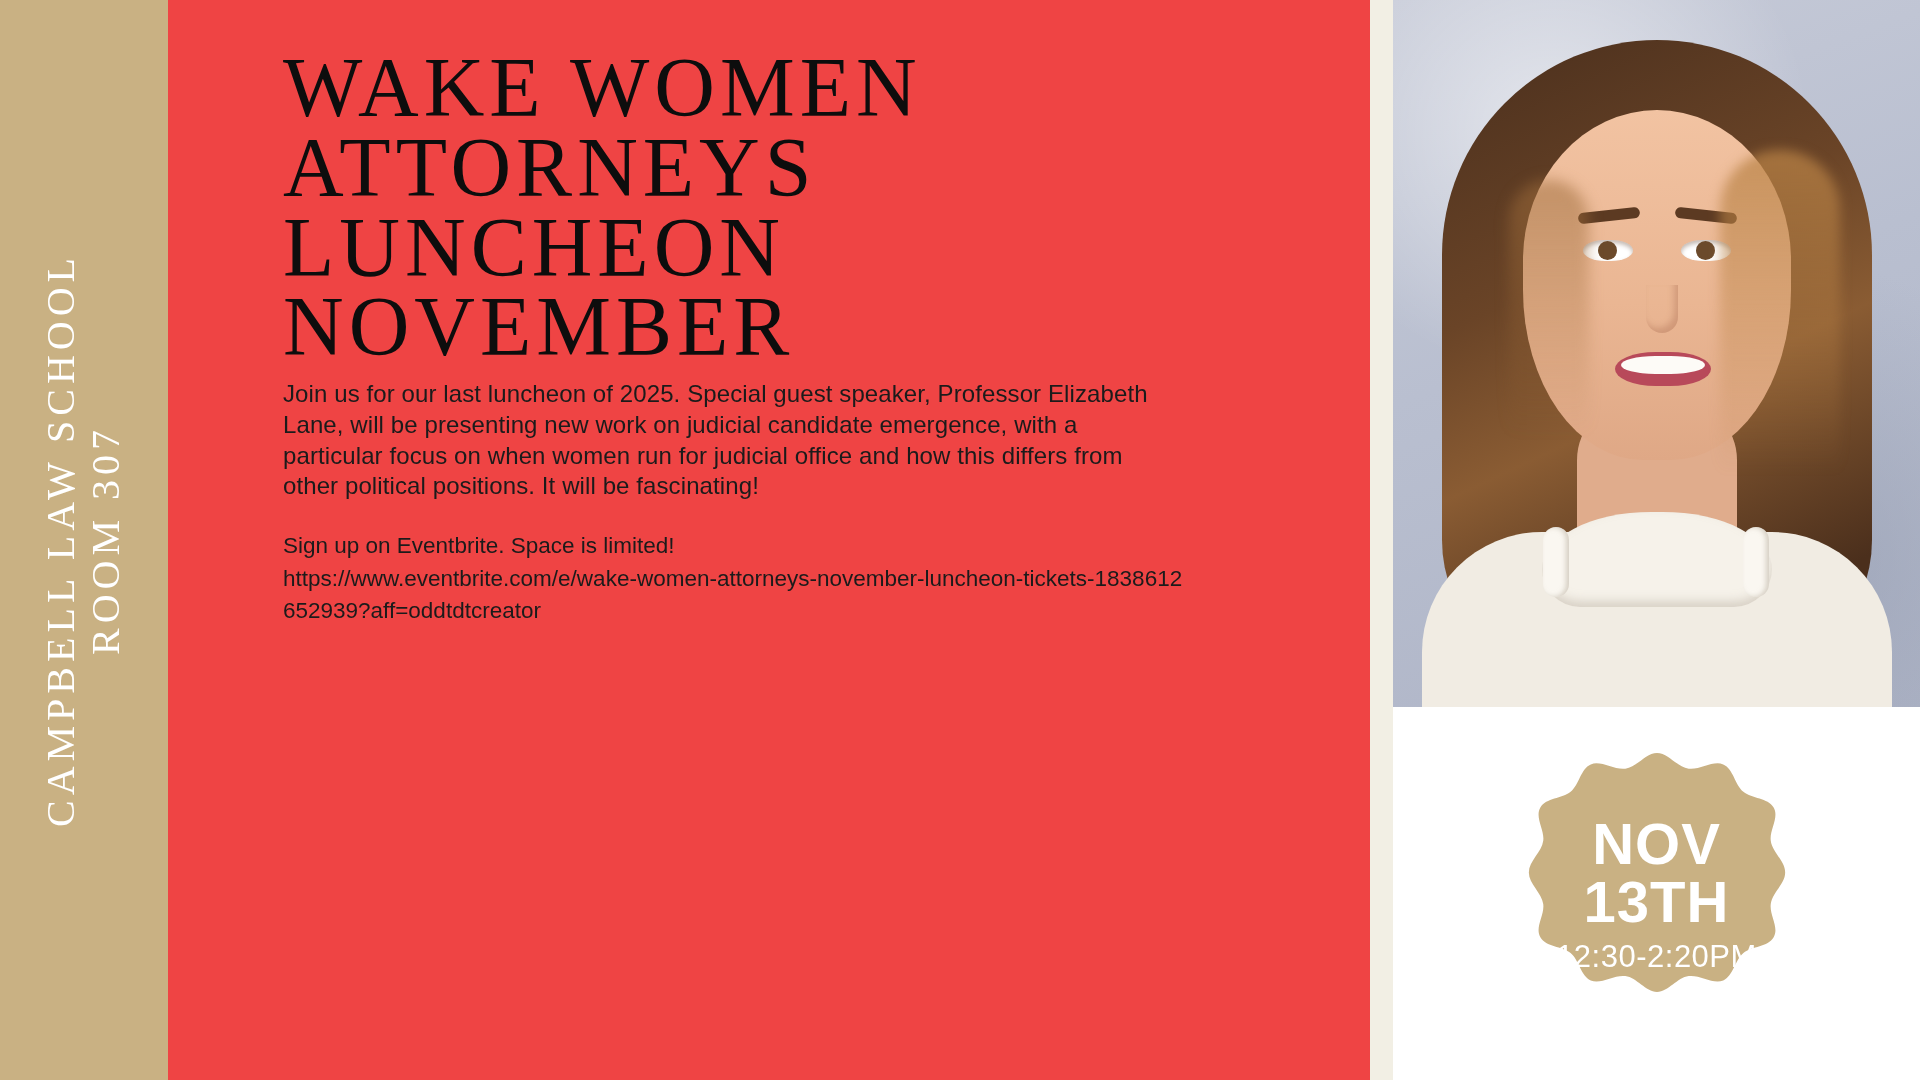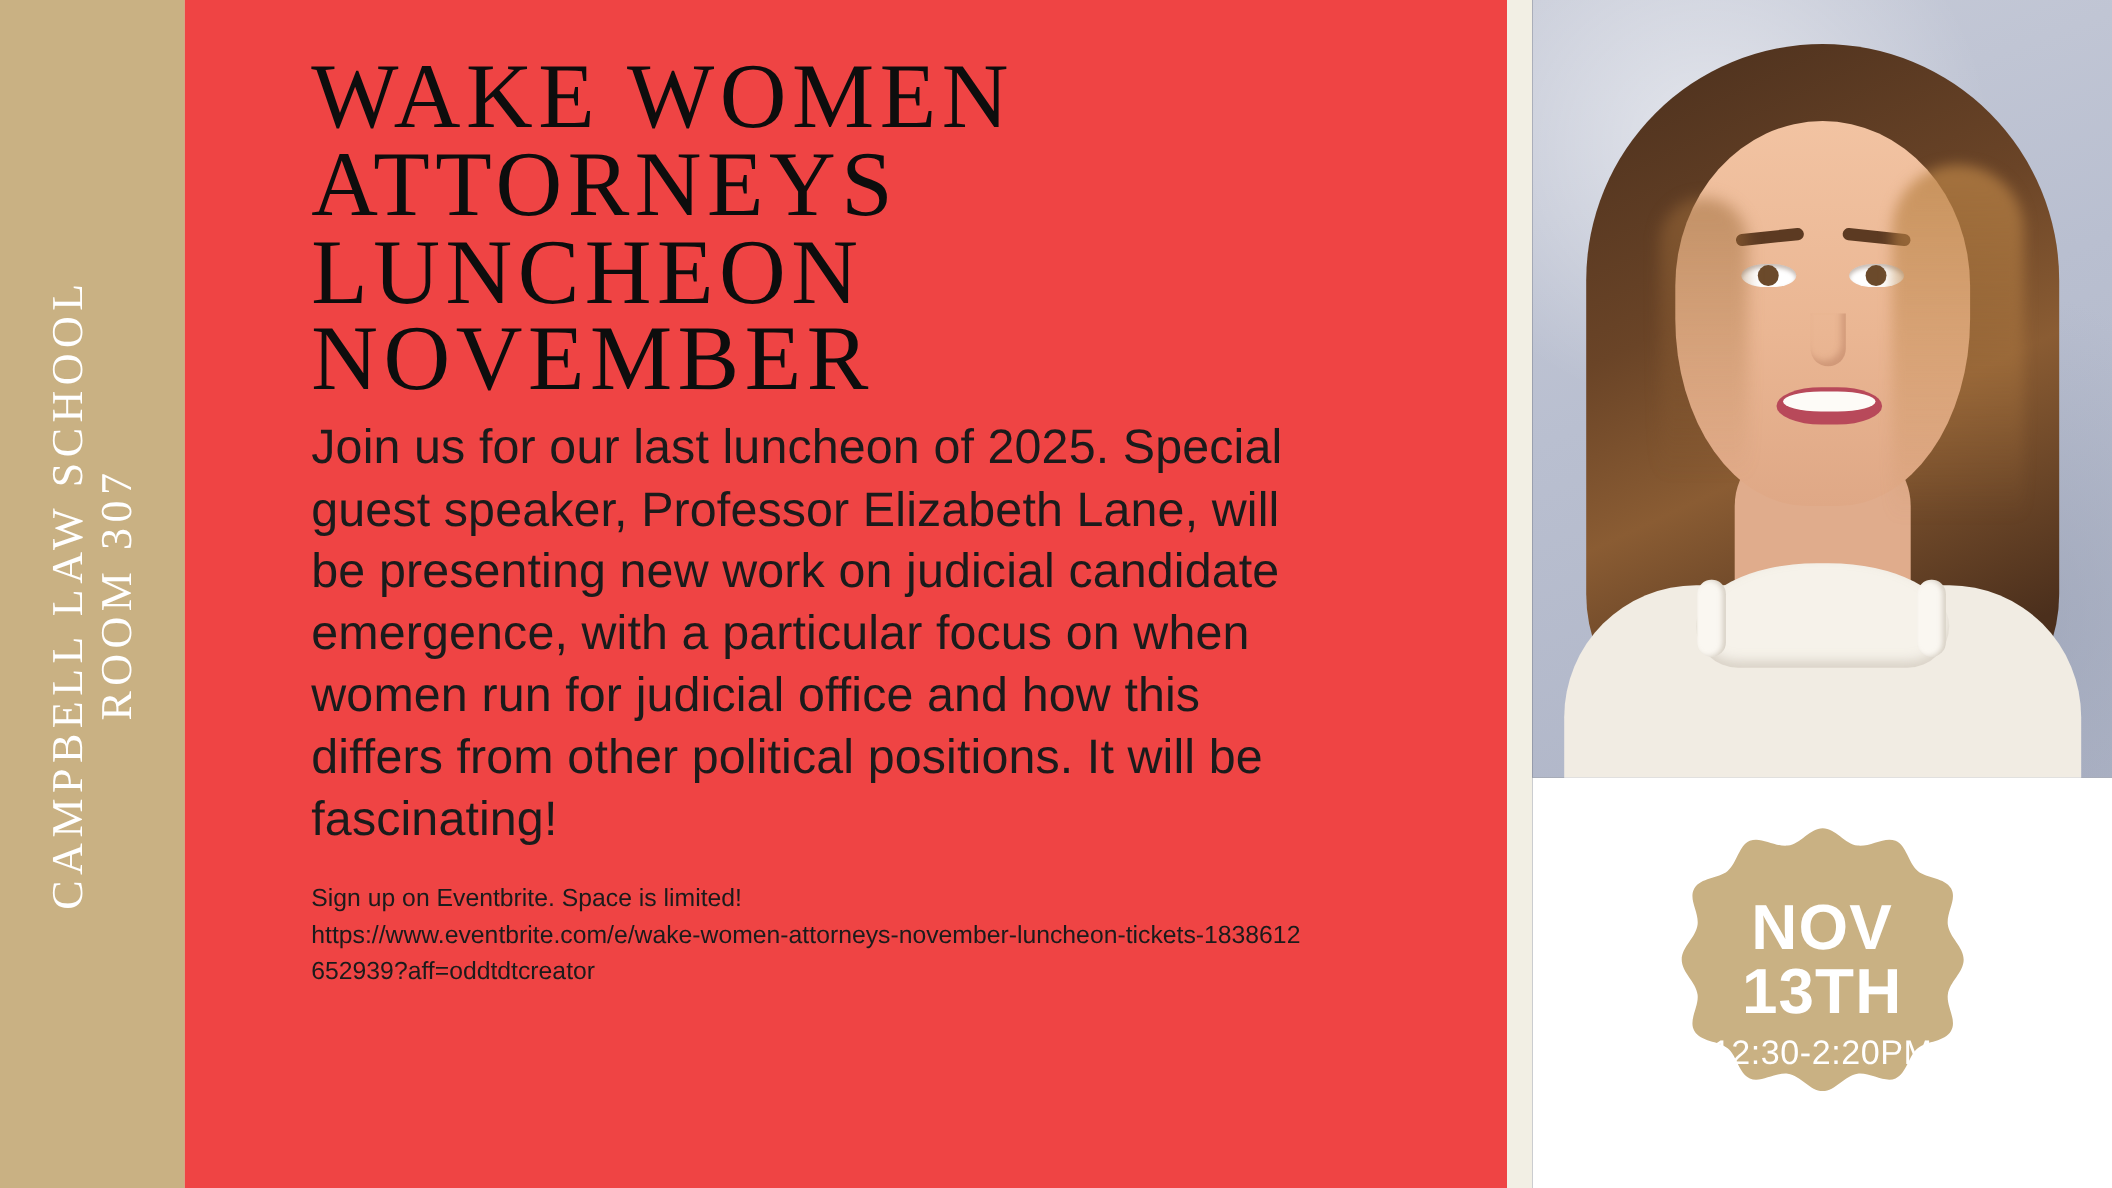--- a/index.html
+++ b/index.html
@@ -60,21 +60,21 @@
     font-size: 84px;
     line-height: 0.95;
     letter-spacing: 5px;
     text-transform: uppercase;
     margin-bottom: 12px;
   }
   .title .tl { display: block; white-space: nowrap; }
 
   .body-copy {
     font-family: "Liberation Sans", sans-serif;
-    font-size: 44px;
+    font-size: 24px;
     line-height: 1.28;
     color: #1b1b1b;
     max-width: 900px;
     letter-spacing: 0.1px;
   }
 
   .signup {
     margin-top: 28px;
     font-family: "Liberation Sans", sans-serif;
     font-size: 22.5px;

